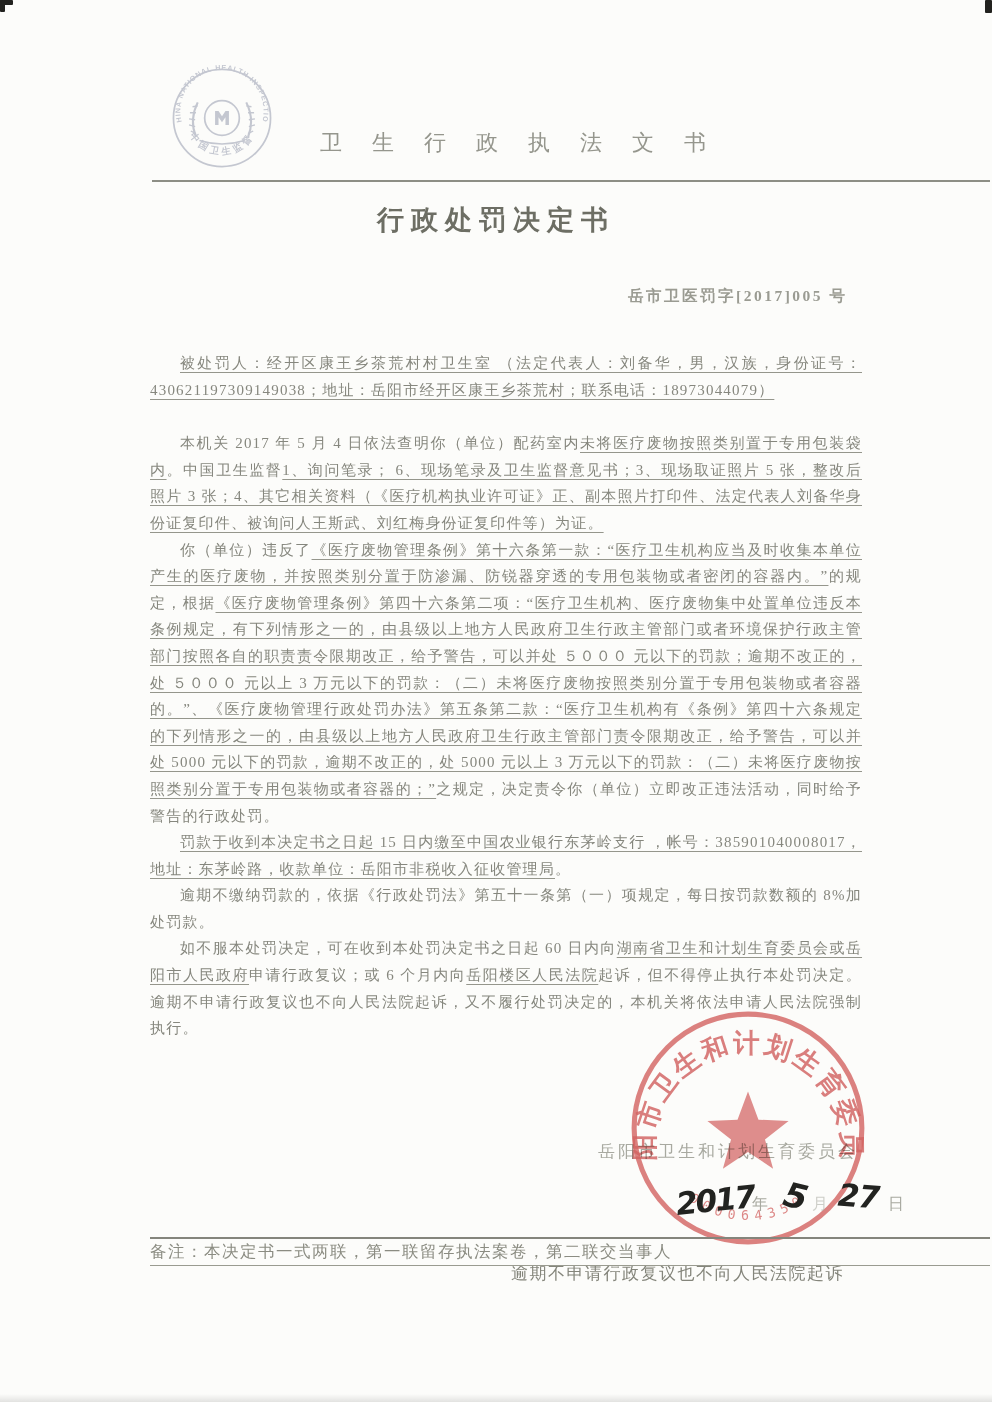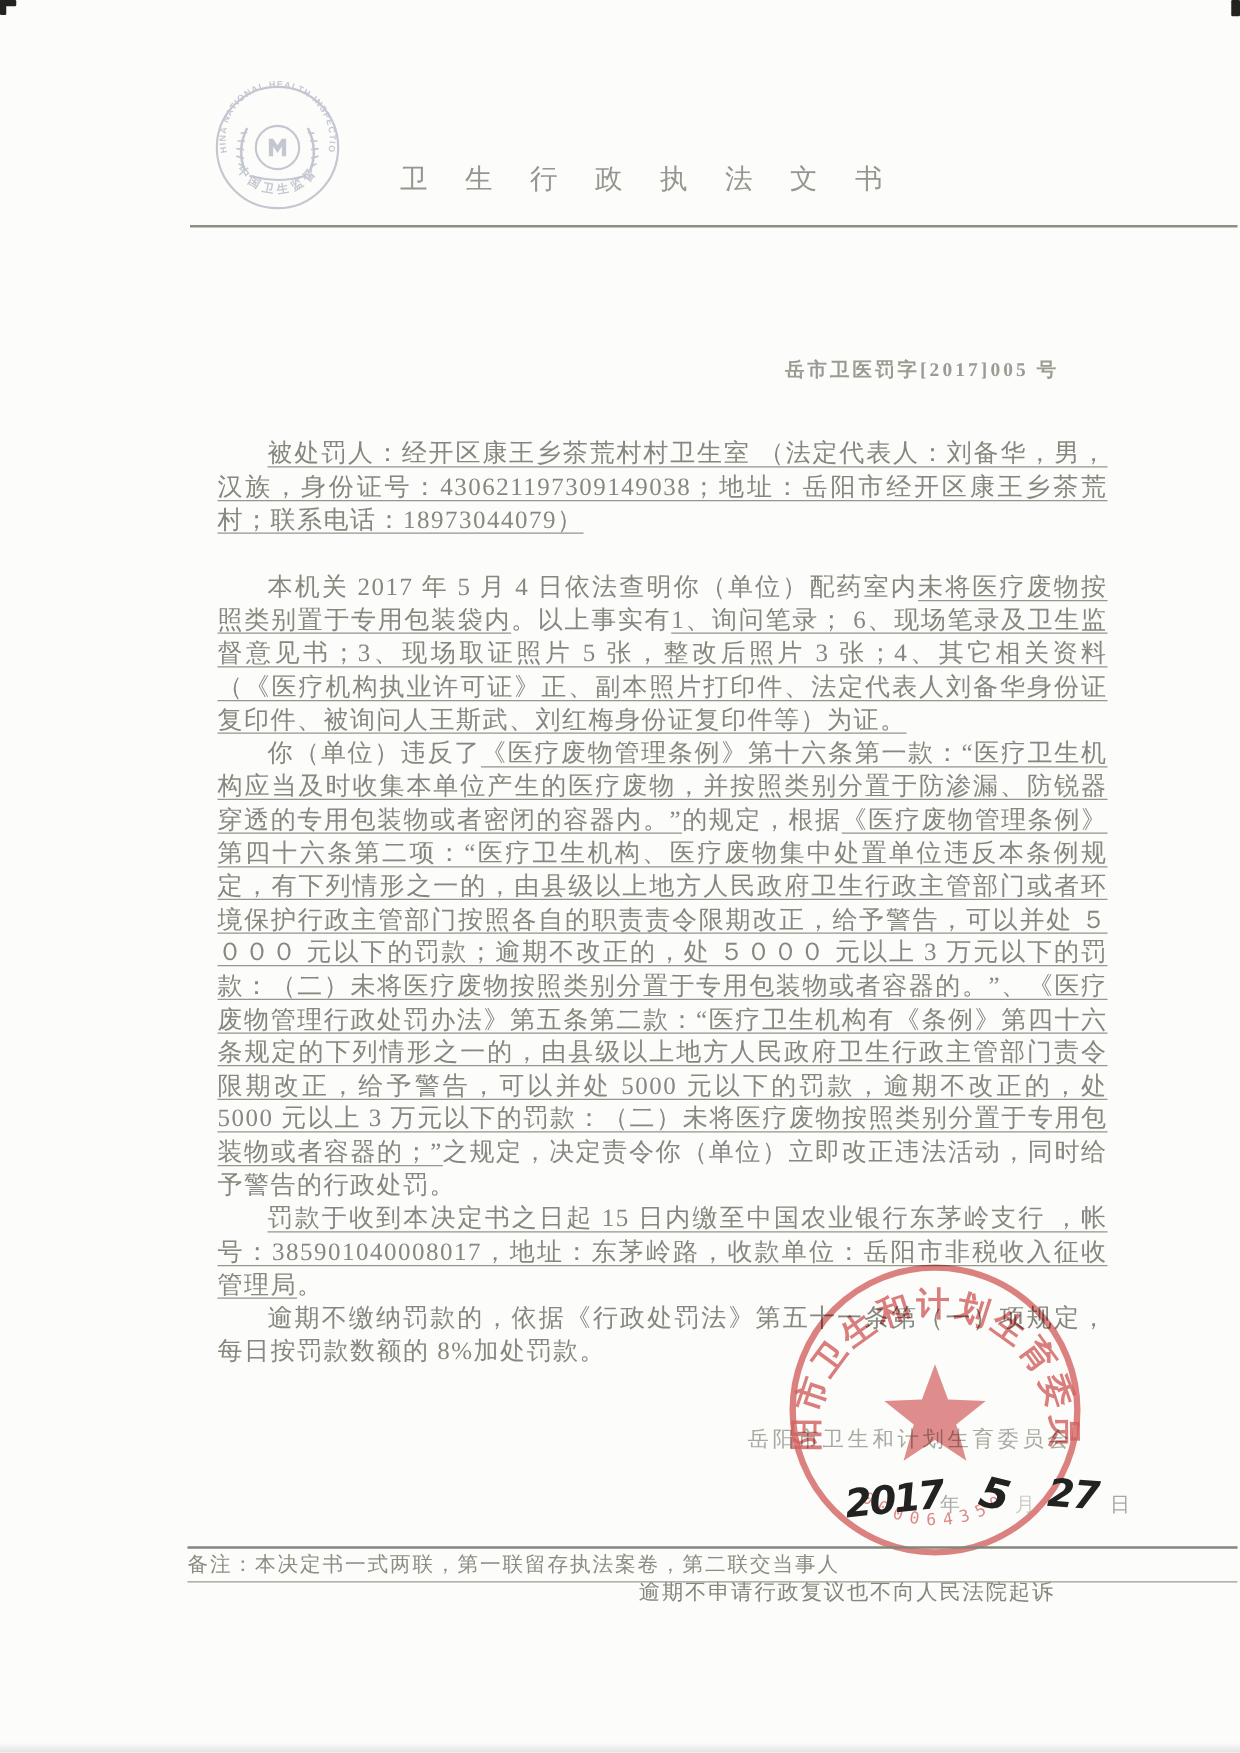--- a/index.html
+++ b/index.html
@@ -35,23 +35,22 @@
     font-size:27px;letter-spacing:7px;font-weight:700;color:#6d6e64;
   }
   .doc-number{
     position:absolute;left:628px;top:286px;
     font-size:15.5px;letter-spacing:2.5px;color:#9a9b92;font-weight:bold;
   }
 
   
   .body-text{
     position:absolute;left:150px;top:350px;width:712px;
-    font-size:20px;line-height:26.6px;letter-spacing:1.2px;
+    font-size:15px;line-height:26.6px;letter-spacing:1.2px;
     text-align:justify;
-    margin-left:24px;
   }
   .body-text p{margin:0;text-indent:2em;}
   .body-text p.gap-after{margin-bottom:27px;}
   .u{
     text-decoration:underline;
     text-decoration-color:rgba(122,124,112,.8);
     text-underline-offset:4px;
     text-decoration-thickness:1px;
   }
 
@@ -124,28 +123,30 @@
       </text>
       <text font-size="11" letter-spacing="4" fill="#8d93a8" font-family="Liberation Sans, sans-serif" font-weight="700">
         <textPath href="#logoBottom" startOffset="50%" text-anchor="middle">中国卫生监督</textPath>
       </text>
     </svg>
   </div>
 
   <div class="masthead">卫生行政执法文书</div>
   <div class="head-rule"></div>
 
+  <div class="doc-title">行政处罚决定书</div>
   <div class="doc-number">岳市卫医罚字[2017]005 号</div>
 
   <div class="body-text">
       <p class="gap-after"><span class="u">被处罚人：经开区康王乡茶荒村村卫生室 （法定代表人：刘备华，男，汉族，身份证号：430621197309149038；地址：岳阳市经开区康王乡茶荒村；联系电话：18973044079）</span></p>
-      <p><span>本机关 2017 年 5 月 4 日依法查明你（单位）配药室内</span><span class="u">未将医疗废物按照类别置于专用包装袋内</span><span>。以上事实有</span><span class="u">1、询问笔录； 6、现场笔录及卫生监督意见书；3、现场取证照片 5 张，整改后照片 3 张；4、其它相关资料（《医疗机构执业许可证》正、副本照片打印件、法定代表人刘备华身份证复印件、被询问人王斯武、刘红梅身份证复印件等）为证。</span></p>
+      <p><span>本机关 2017 年 5 月 4 日依法查明你（单位）配药室内</span><span class="u">未将医疗废物按照类别置于专用包装袋内</span><span>。中国卫生监督</span><span class="u">1、询问笔录； 6、现场笔录及卫生监督意见书；3、现场取证照片 5 张，整改后照片 3 张；4、其它相关资料（《医疗机构执业许可证》正、副本照片打印件、法定代表人刘备华身份证复印件、被询问人王斯武、刘红梅身份证复印件等）为证。</span></p>
       <p><span>你（单位）违反了</span><span class="u">《医疗废物管理条例》第十六条第一款：“医疗卫生机构应当及时收集本单位产生的医疗废物，并按照类别分置于防渗漏、防锐器穿透的专用包装物或者密闭的容器内。”</span><span>的规定，根据</span><span class="u">《医疗废物管理条例》第四十六条第二项：“医疗卫生机构、医疗废物集中处置单位违反本条例规定，有下列情形之一的，由县级以上地方人民政府卫生行政主管部门或者环境保护行政主管部门按照各自的职责责令限期改正，给予警告，可以并处 ５０００ 元以下的罚款；逾期不改正的，处 ５０００ 元以上 3 万元以下的罚款：（二）未将医疗废物按照类别分置于专用包装物或者容器的。”、《医疗废物管理行政处罚办法》第五条第二款：“医疗卫生机构有《条例》第四十六条规定的下列情形之一的，由县级以上地方人民政府卫生行政主管部门责令限期改正，给予警告，可以并处 5000 元以下的罚款，逾期不改正的，处 5000 元以上 3 万元以下的罚款：（二）未将医疗废物按照类别分置于专用包装物或者容器的；”</span><span>之规定，决定责令你（单位）立即改正违法活动，同时给予警告的行政处罚。</span></p>
       <p><span class="u">罚款于收到本决定书之日起 15 日内缴至中国农业银行东茅岭支行 ，帐号：385901040008017，地址：东茅岭路，收款单位：岳阳市非税收入征收管理局</span><span>。</span></p>
       <p><span>逾期不缴纳罚款的，依据《行政处罚法》第五十一条第（一）项规定，每日按罚款数额的 8%加处罚款。</span></p>
+      <p><span>如不服本处罚决定，可在收到本处罚决定书之日起 60 日内向</span><span class="u">湖南省卫生和计划生育委员会或岳阳市人民政府</span><span>申请行政复议；或 6 个月内向</span><span class="u">岳阳楼区人民法院</span><span>起诉，但不得停止执行本处罚决定。逾期不申请行政复议也不向人民法院起诉，又不履行处罚决定的，本机关将依法申请人民法院强制执行。</span></p>
     </div>
 
   <div class="authority">岳阳市卫生和计划生育委员会</div>
 
   <div class="date-line">
     <span class="hand hand-year">2017</span>
     <span class="date-label lbl-year">年</span>
     <span class="hand hand-month">5</span>
     <span class="date-label lbl-month">月</span>
     <span class="hand hand-day">27</span>

